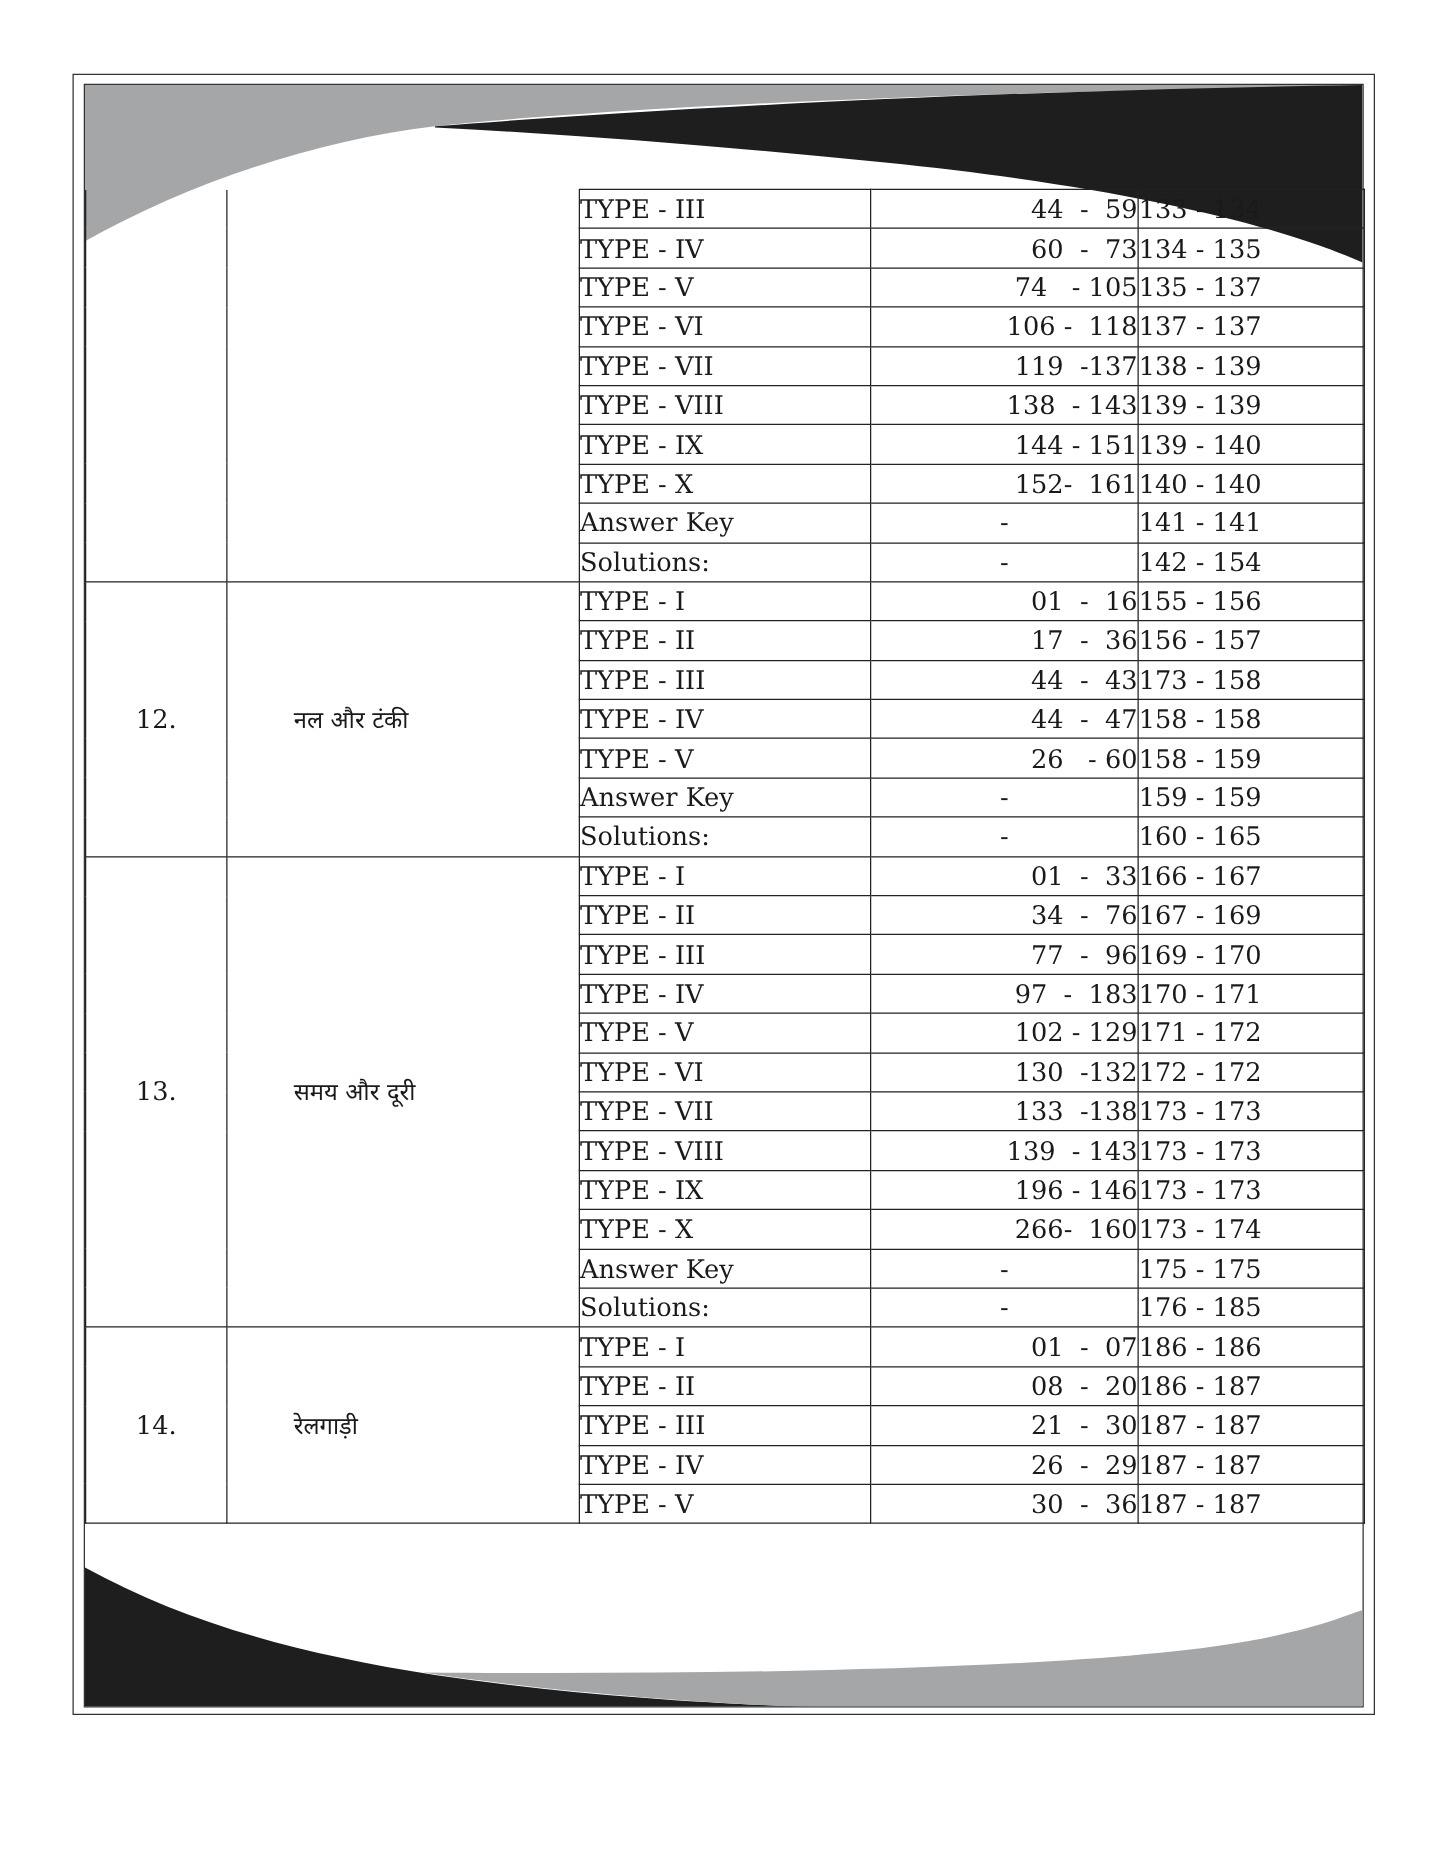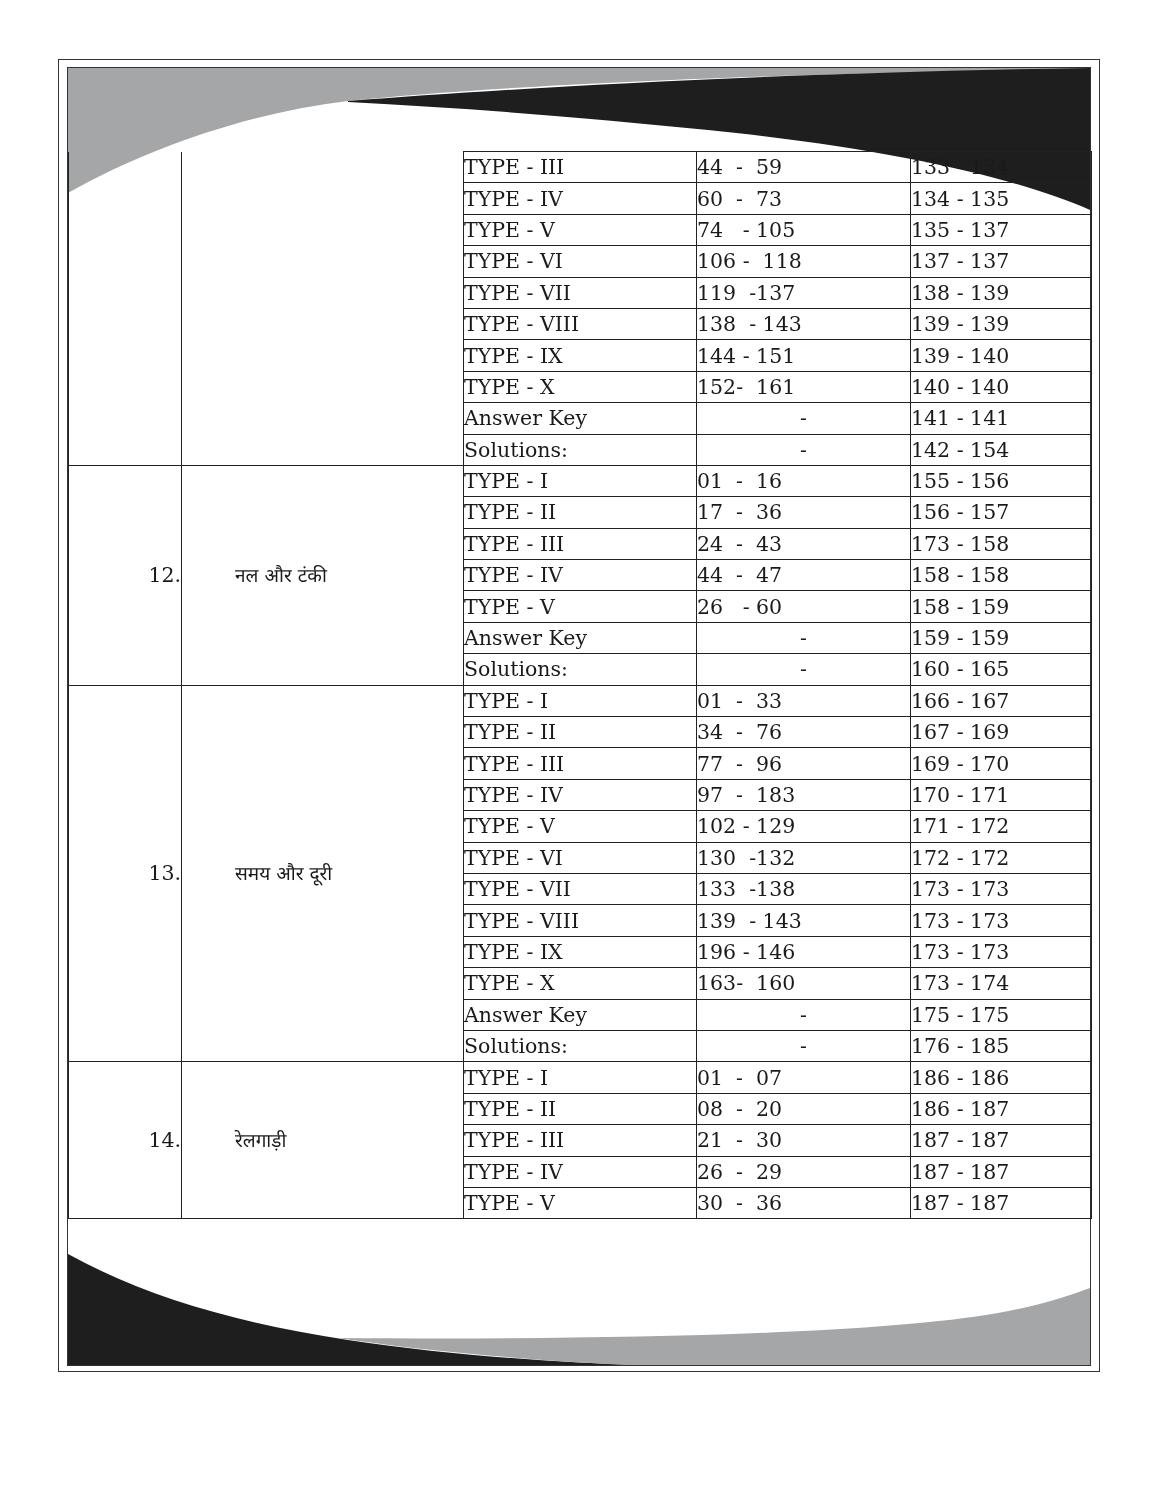--- a/index.html
+++ b/index.html
@@ -7,25 +7,25 @@
          font-family: "DejaVu Serif", "Liberation Serif", serif; color:#1a1a1a; }
   .outer-border { position:absolute; left:58px; top:59px; width:1042px; height:1313px;
                   border:1.5px solid #333; box-sizing:border-box; }
   .inner-frame { position:absolute; left:67px; top:67px; width:1024px; height:1299px;
                  border:1.5px solid #333; box-sizing:border-box; overflow:hidden; }
   .deco { position:absolute; left:0; top:0; }
   table.toc { position:absolute; left:68px; top:151px; border-collapse:collapse;
               table-layout:fixed; width:1021px; }
   table.toc td { border:1.6px solid #222; padding:0; height:31.4px; font-size:20.5px;
                  vertical-align:middle; white-space:pre; background:transparent; }
-  td.col-num { width:112px; text-align:right; vertical-align:top; padding-top:8px; }
+  td.col-num { width:112px; text-align:center; vertical-align:top; padding-top:8px; }
   td.col-chapter { width:281px; vertical-align:top; padding-top:6px; }
   td.col-chapter span { display:block; padding-left:53px; font-family:"DejaVu Sans", sans-serif; font-size:19px; }
   td.col-type { width:233px; padding-left:40px; box-sizing:border-box; }
-  td.col-q { width:214px; padding-left:38px; box-sizing:border-box; }
+  td.col-q { width:214px; padding-left:38px; box-sizing:border-box;text-align:right; }
   td.col-q.center { padding-left:0; text-align:center; }
   td.col-page { width:181px; padding-left:22px; box-sizing:border-box;margin-top:19px; }
   .no-top { border-top:none !important; }
 </style>
 </head>
 <body>
 
 <div class="outer-border"></div>
 
 <div class="inner-frame">
@@ -104,21 +104,21 @@
       <td class="col-q">01  -  16</td>
       <td class="col-page">155 - 156</td>
     </tr>
     <tr>
         <td class="col-type">TYPE - II</td>
         <td class="col-q">17  -  36</td>
         <td class="col-page">156 - 157</td>
       </tr>
     <tr>
         <td class="col-type">TYPE - III</td>
-        <td class="col-q">24  -  43</td>
+        <td class="col-q">44  -  43</td>
         <td class="col-page">173 - 158</td>
       </tr>
     <tr>
         <td class="col-type">TYPE - IV</td>
         <td class="col-q">44  -  47</td>
         <td class="col-page">158 - 158</td>
       </tr>
     <tr>
         <td class="col-type">TYPE - V</td>
         <td class="col-q">26   - 60</td>
@@ -177,21 +177,21 @@
         <td class="col-q">139  - 143</td>
         <td class="col-page">173 - 173</td>
       </tr>
     <tr>
         <td class="col-type">TYPE - IX</td>
         <td class="col-q">196 - 146</td>
         <td class="col-page">173 - 173</td>
       </tr>
     <tr>
         <td class="col-type">TYPE - X</td>
-        <td class="col-q">163-  160</td>
+        <td class="col-q">266-  160</td>
         <td class="col-page">173 - 174</td>
       </tr>
     <tr>
         <td class="col-type">Answer Key</td>
         <td class="col-q center">-</td>
         <td class="col-page">175 - 175</td>
       </tr>
     <tr>
         <td class="col-type">Solutions:</td>
         <td class="col-q center">-</td>

